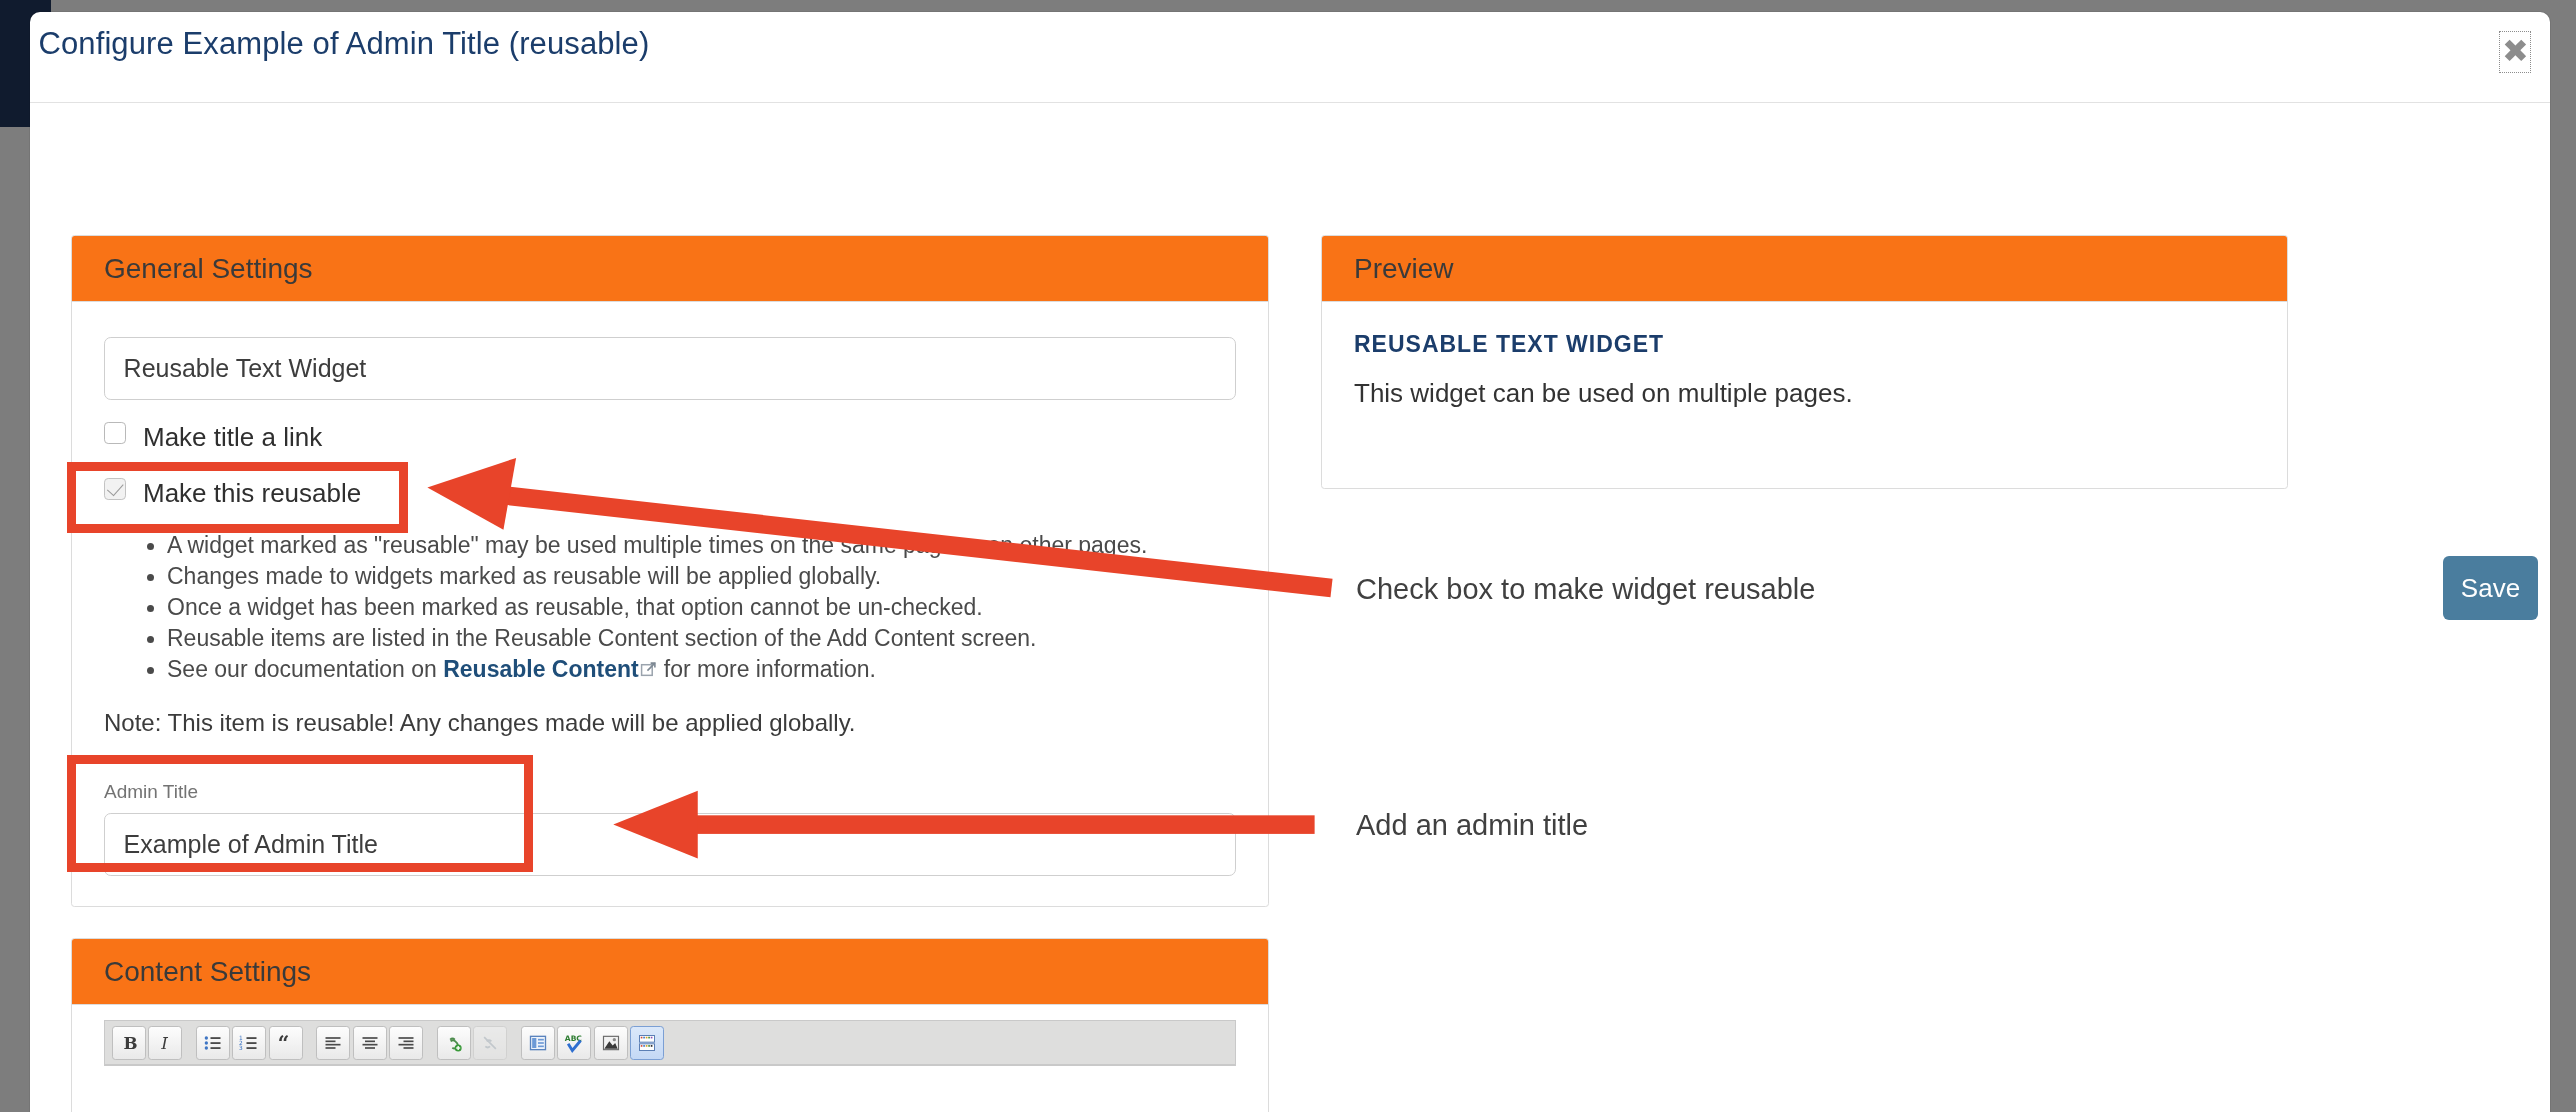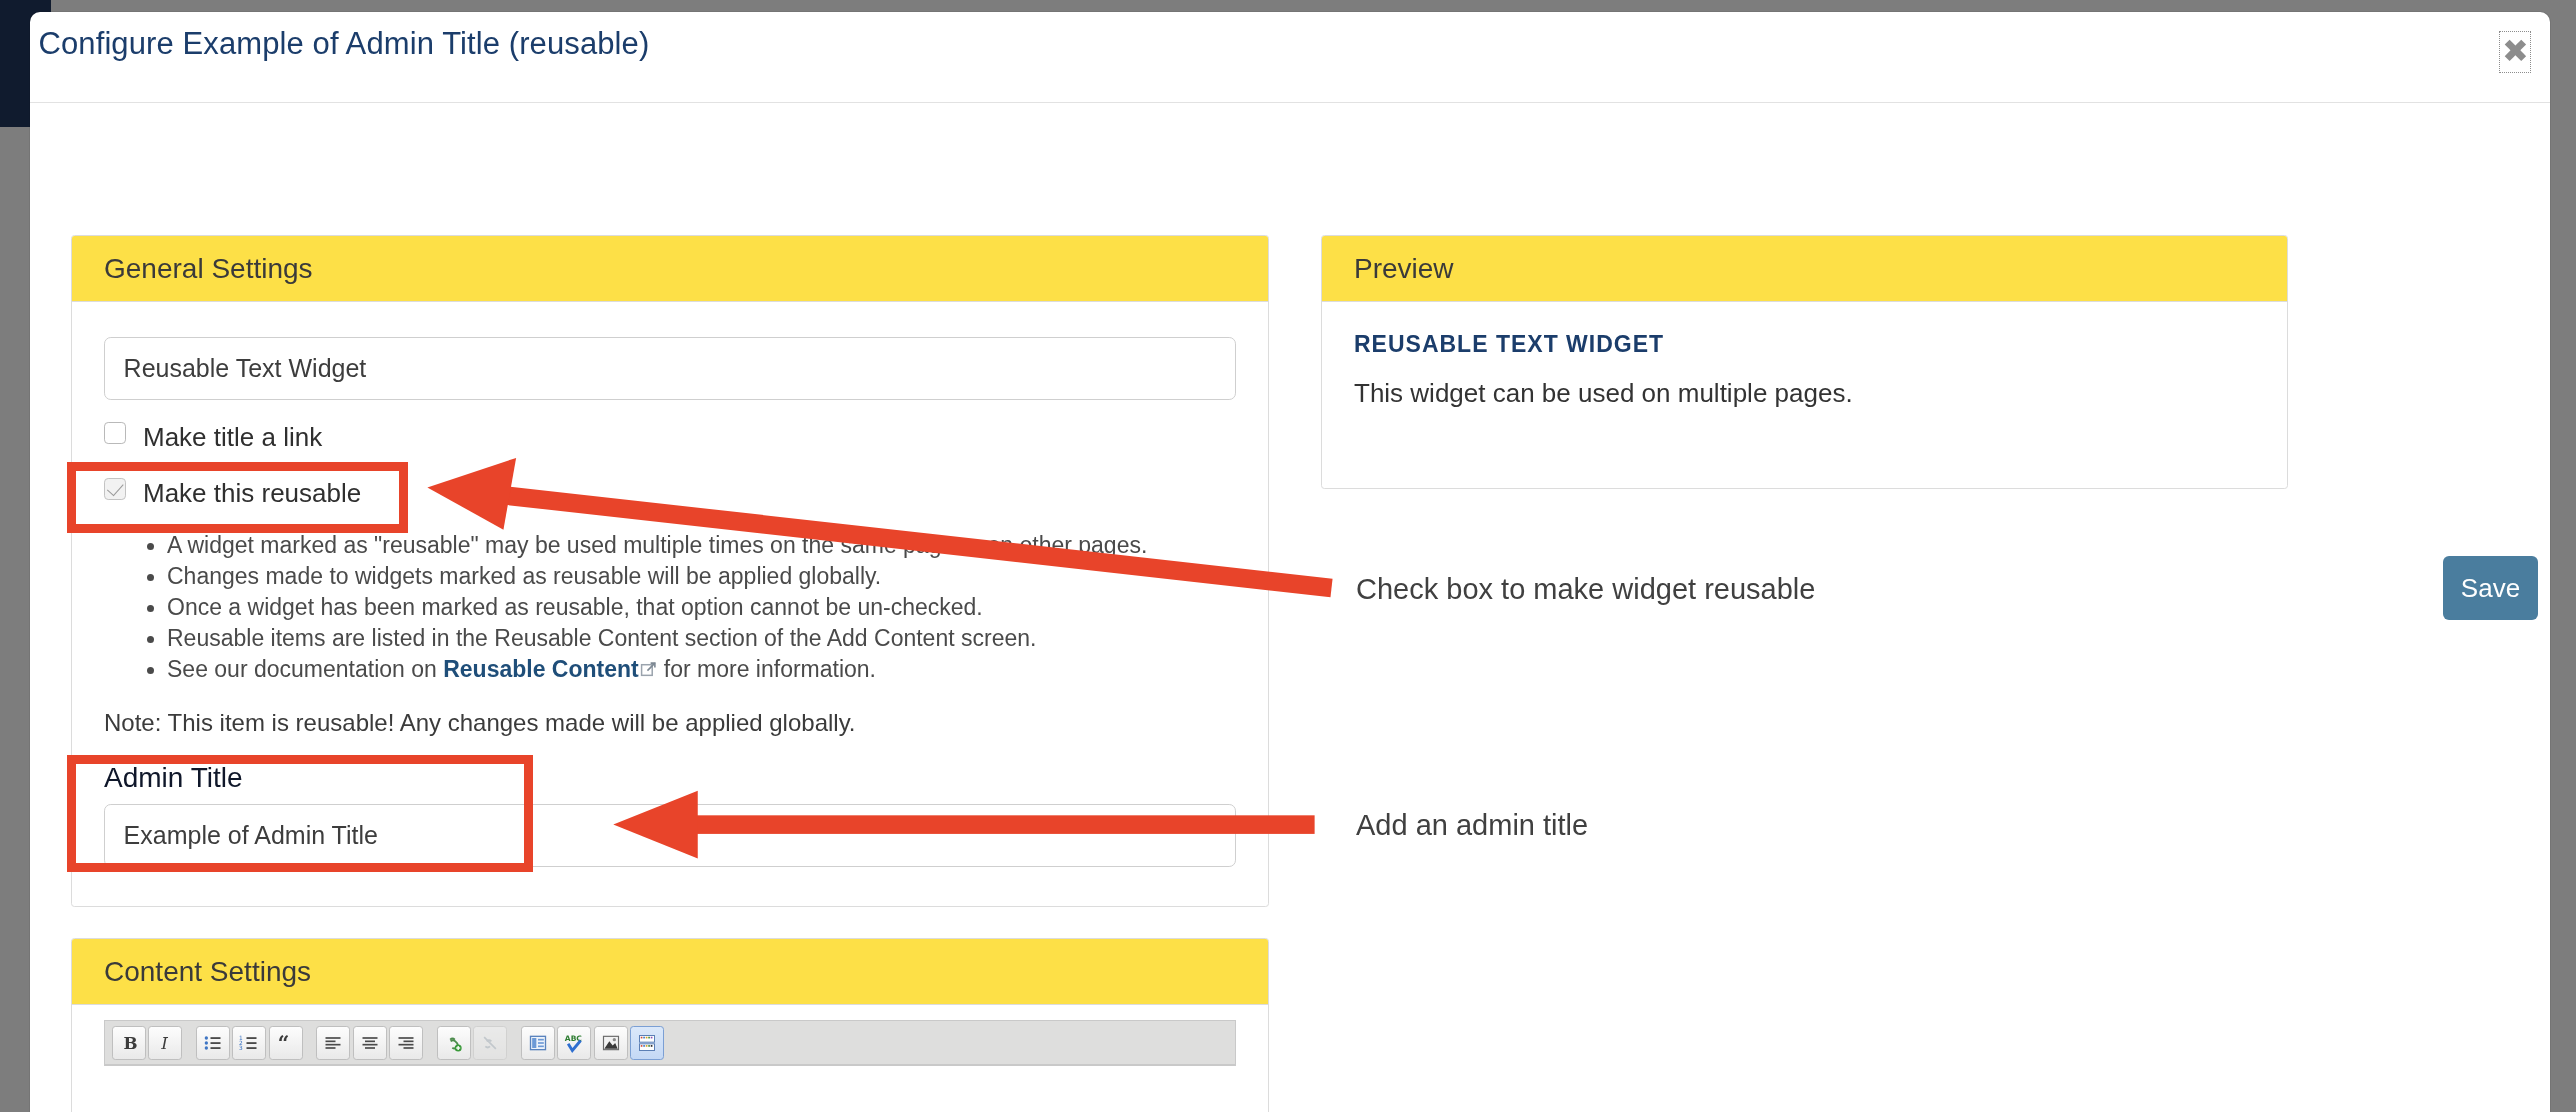--- a/index.html
+++ b/index.html
@@ -74,21 +74,21 @@
   }
 
   
   .panel {
     position:absolute;
     background:#fff;
     border:0.8px solid #dcdcdc;
     border-radius:3.4px;
   }
   .panel-header {
-    background:#fde047;
+    background:#f97316;
     border-bottom:0.8px solid #dcdcdc;
     border-top-left-radius:2.5px;
     border-top-right-radius:2.5px;
     height:66px;
     display:flex; align-items:center;
     padding-left:32px;
   }
   .panel-header-title {
     font-size:28px; color:#3a3a3a; font-weight:400;
   }
@@ -149,22 +149,22 @@
   .doc-link { color:#1f4e79; text-decoration:none; font-weight:600;text-align:center; }
   .ext-icon {
     display:inline-block; width:17px; height:17px;
     vertical-align:-1.7px; margin-left:1.7px;
   }
   #reusable-note {
     margin-top:24px;
     font-size:24px; color:#3b3b3b;
   }
   #admin-title-label {
-    margin-top:25px;
-    font-size:28px; color:#0f172a;
+    margin-top:44px;
+    font-size:19px; color:#737373;
   }
   #admin-title-input { margin-top:10px; }
 
   
   #content-settings-panel {
     left:41px; top:835px; width:1198px; height:338px;
   }
   #text-field-label {
     margin-top:32px;
     font-size:26px; color:#222; font-weight:bold;

